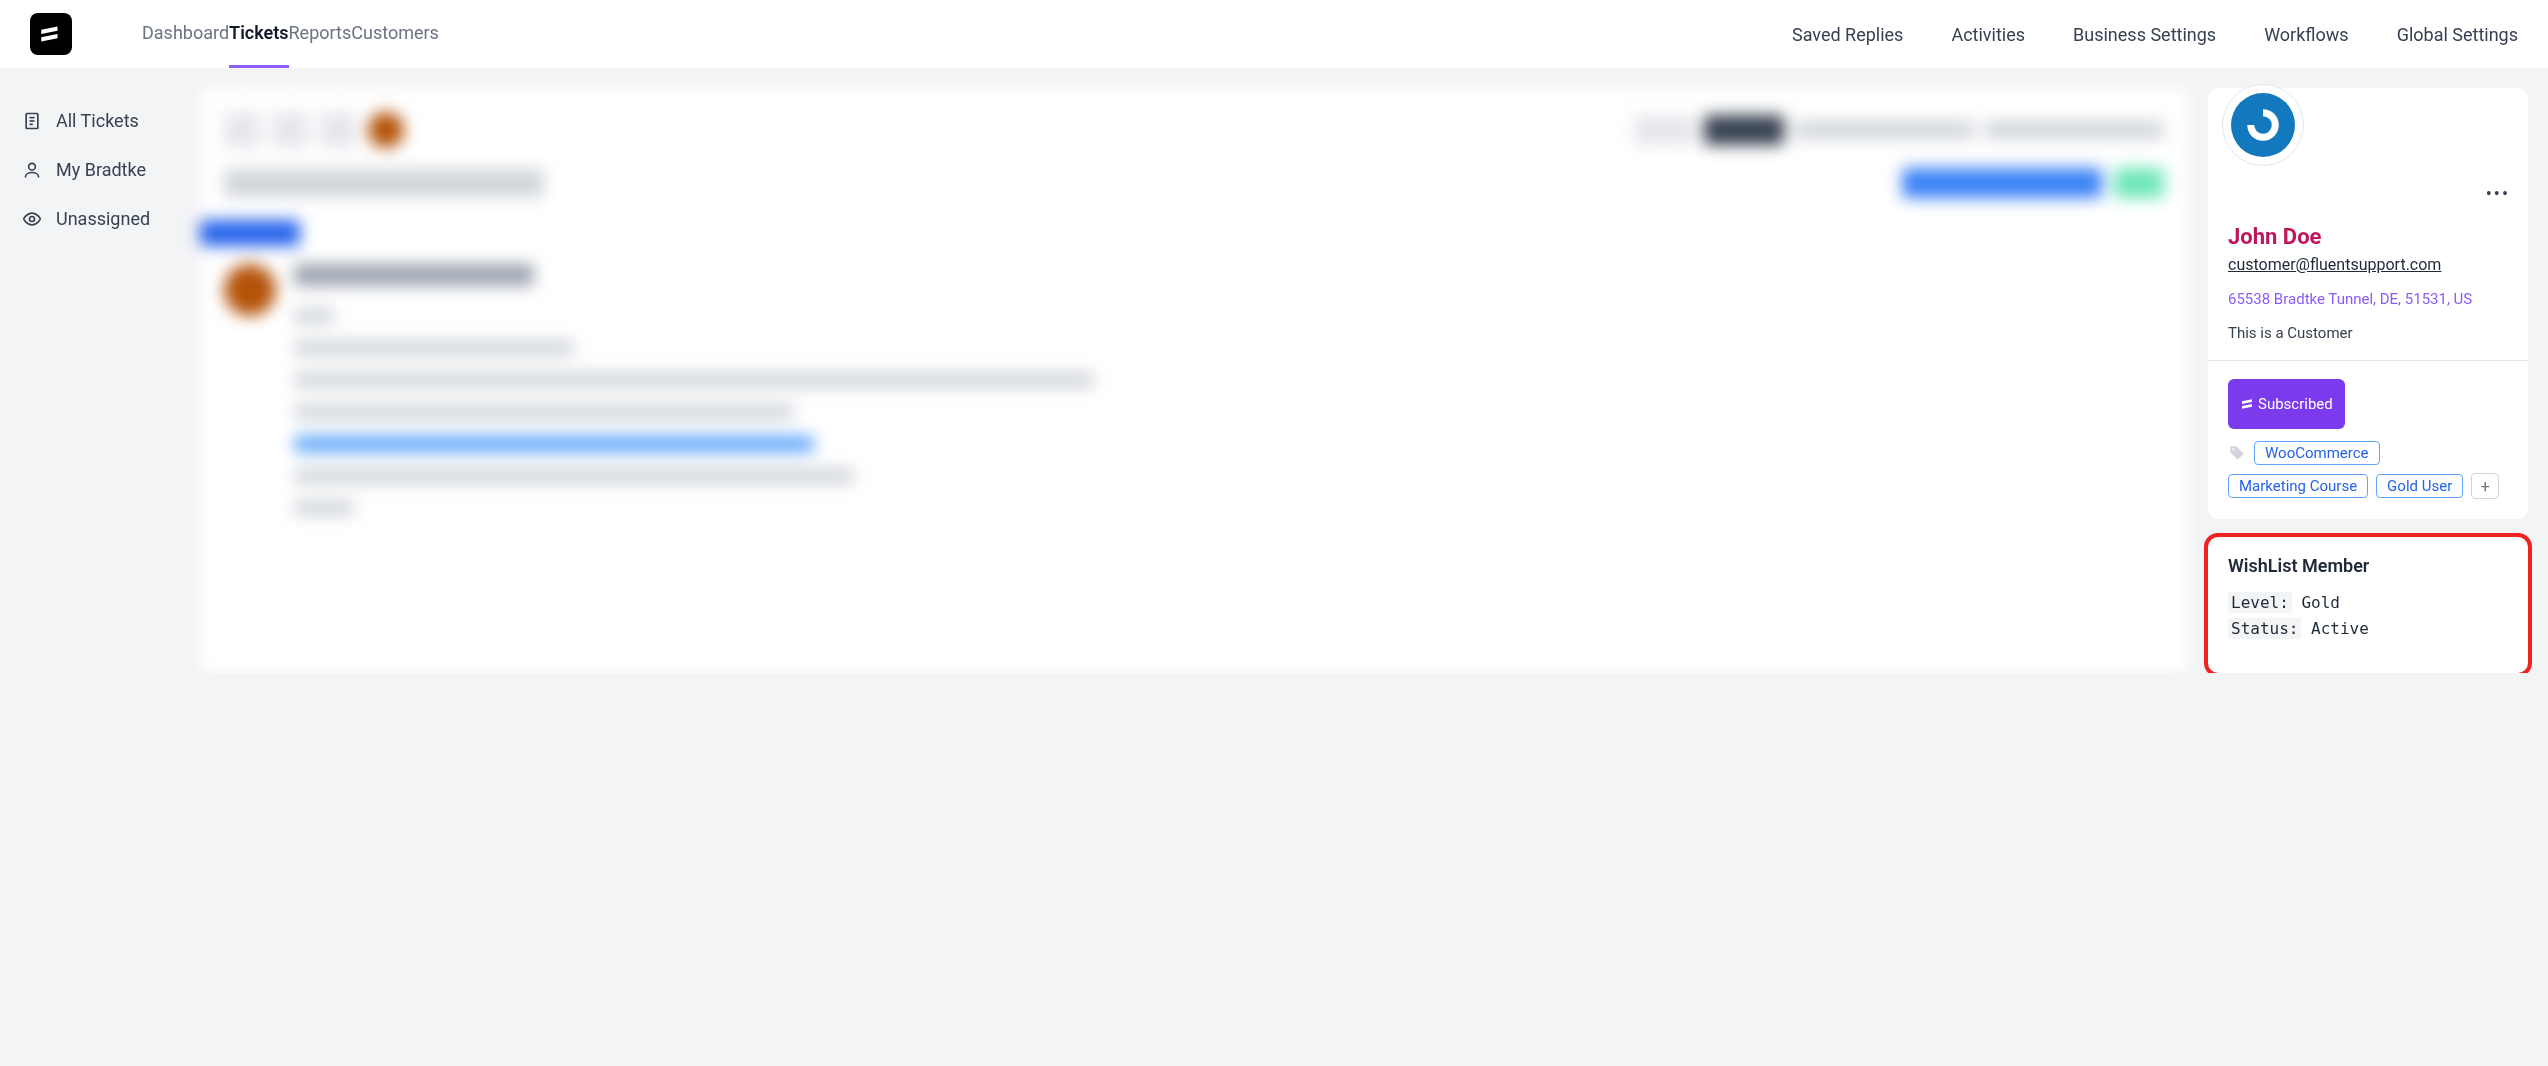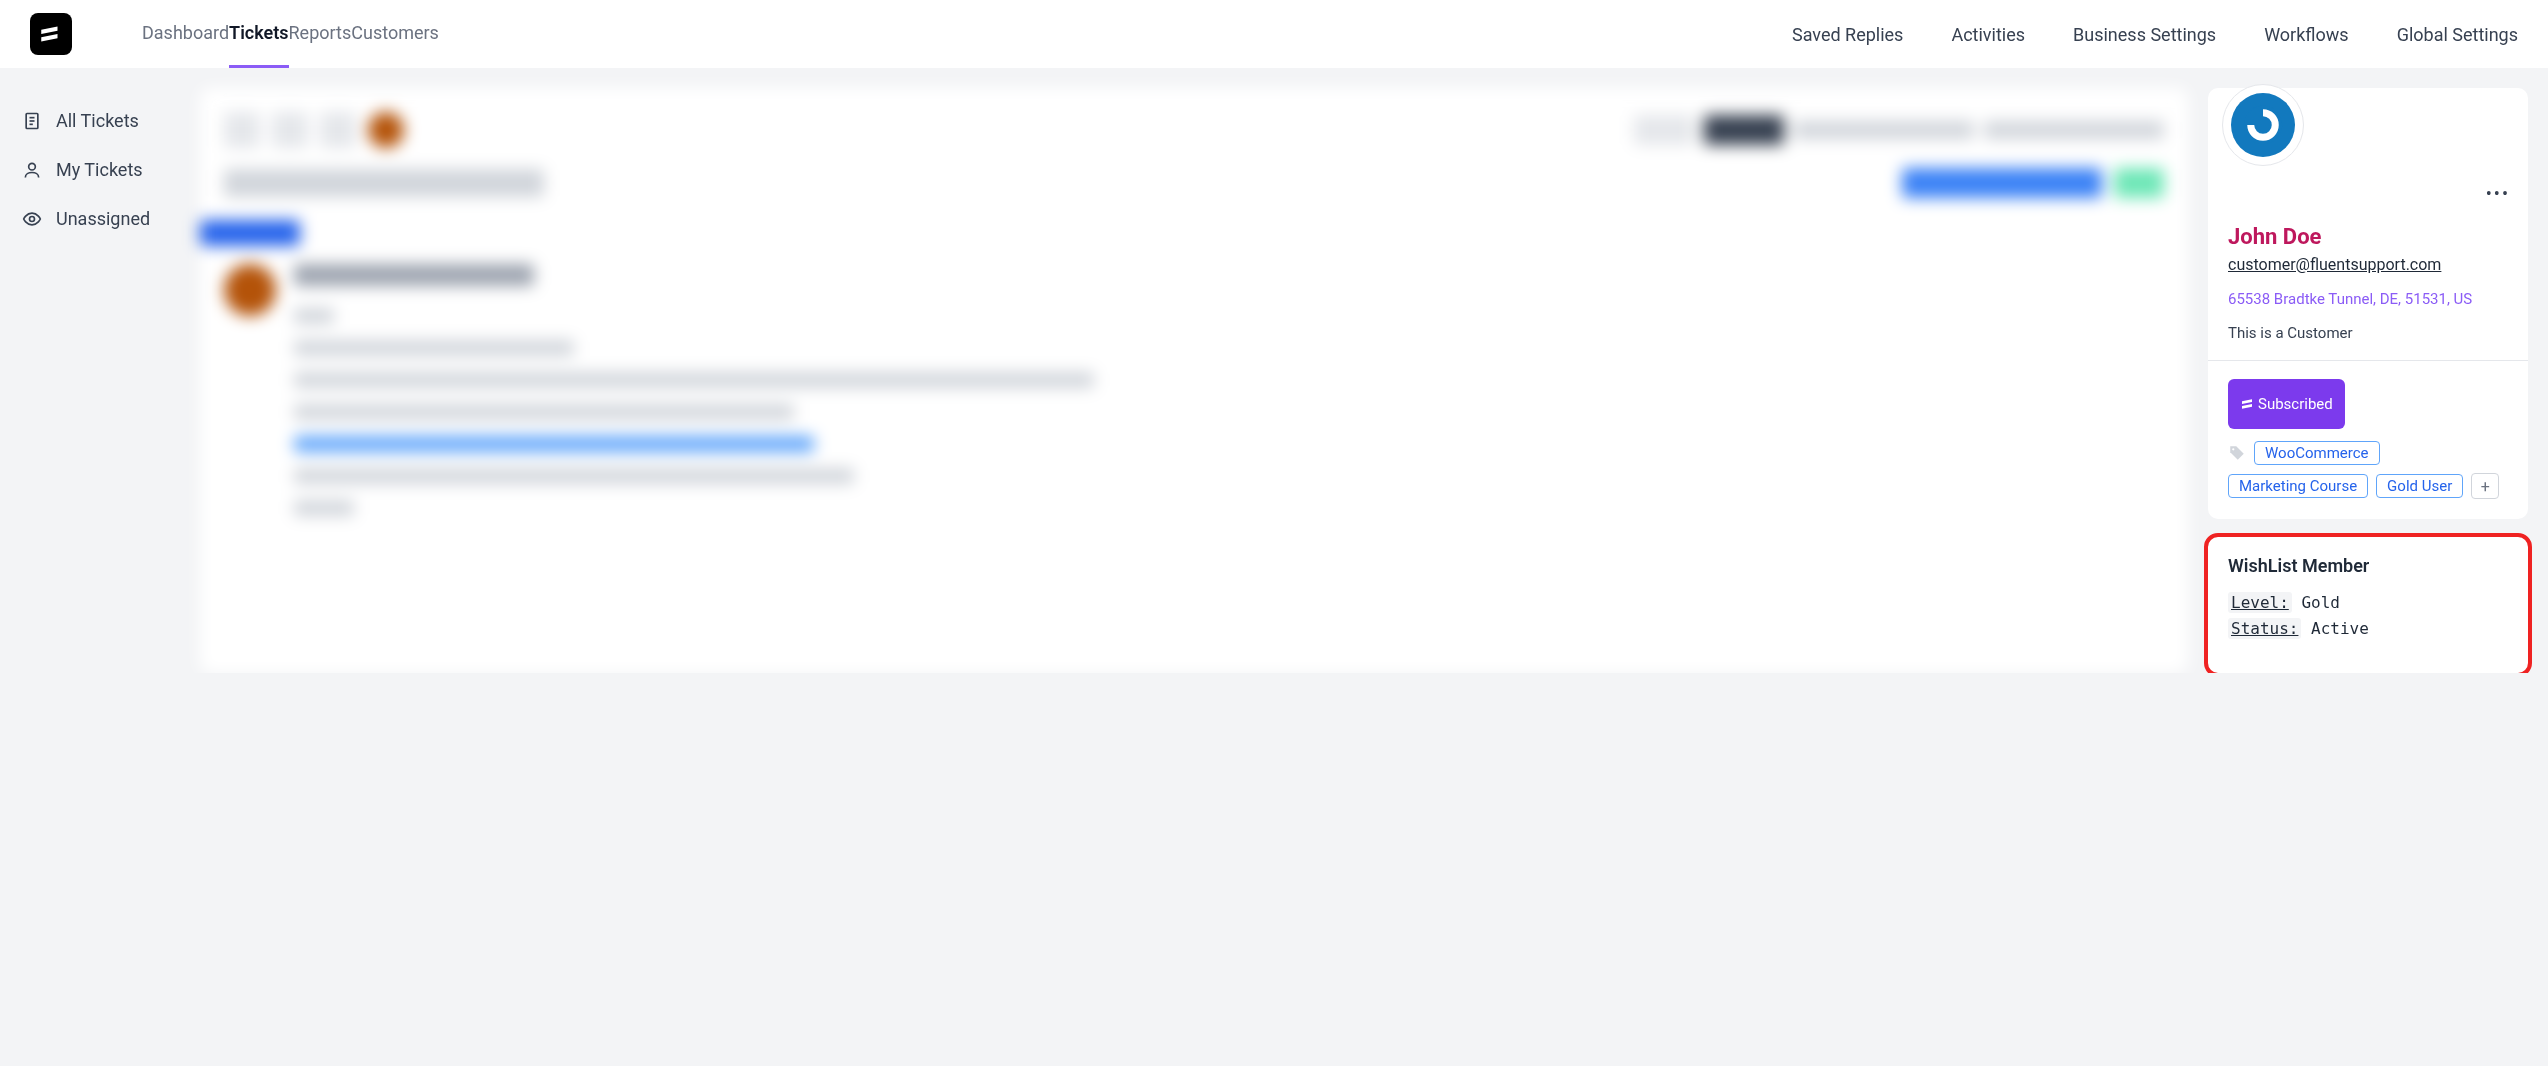--- a/index.html
+++ b/index.html
@@ -61,21 +61,21 @@
     .sub-badge { display: inline-flex; align-items: center; gap: 2px; background: #7c3aed; color: #fff; font-size: 15px; padding: 16px 12px; border-radius: 6px; }
     .sub-badge svg { width: 16px; height: 16px; }
     .tags-row { display: flex; flex-wrap: wrap; gap: 8px; margin-top: 12px; align-items: center; }
     .tag-icon-slot { color: #d1d5db; display: flex; align-items: center; }
     .tag { border: 1px solid #60a5fa; color: #2563eb; background: #fff; font-size: 15px; padding: 2px 10px; border-radius: 4px; cursor: pointer; }
     .tag-add { border: 1px solid #d1d5db; color: #6b7280; background: #fff; width: 28px; height: 26px; border-radius: 4px; display: flex; align-items: center; justify-content: center; cursor: pointer; font-size: 16px; }
     
     .wishlist-card { background: #fff; border-radius: 10px; padding: 18px 20px 32px; outline: 4px solid #ef2222; }
     .wishlist-title { font-size: 18px; font-weight: 600; color: #1f2937; margin-bottom: 14px; }
     .wishlist-line { font-family: ui-monospace, Menlo, Consolas, monospace; font-size: 16px; line-height: 1.6; }
-    .wl-key { background: #f3f4f6; padding: 1px 3px; border-radius: 3px; text-decoration: underline; }
+    .wl-key { background: #f3f4f6; padding: 1px 3px; border-radius: 3px; }
   </style>
 </head>
 <body>
 
 <div class="header">
   <div class="logo">
     <svg viewBox="0 0 24 24">
         <path d="M3 8 L18 5 L18 9 L3 12 Z M3 15 L18 12 L18 16 L3 19 Z" fill="#fff"></path>
       </svg>
   </div>
@@ -103,21 +103,21 @@
           <line x1="9" y1="12" x2="15" y2="12"></line>
           <line x1="9" y1="16" x2="13" y2="16"></line>
         </svg>
       <span>All Tickets</span>
     </div>
     <div class="sidebar-item">
       <svg viewBox="0 0 24 24">
           <circle cx="12" cy="8" r="4"></circle>
           <path d="M4 21c0-4 4-6 8-6s8 2 8 6"></path>
         </svg>
-      <span>My Tickets</span>
+      <span>My Bradtke</span>
     </div>
     <div class="sidebar-item">
       <svg viewBox="0 0 24 24">
           <path d="M2 12s3-7 10-7 10 7 10 7-3 7-10 7S2 12 2 12z"></path>
           <circle cx="12" cy="12" r="3"></circle>
         </svg>
       <span>Unassigned</span>
     </div>
   </div>
 

